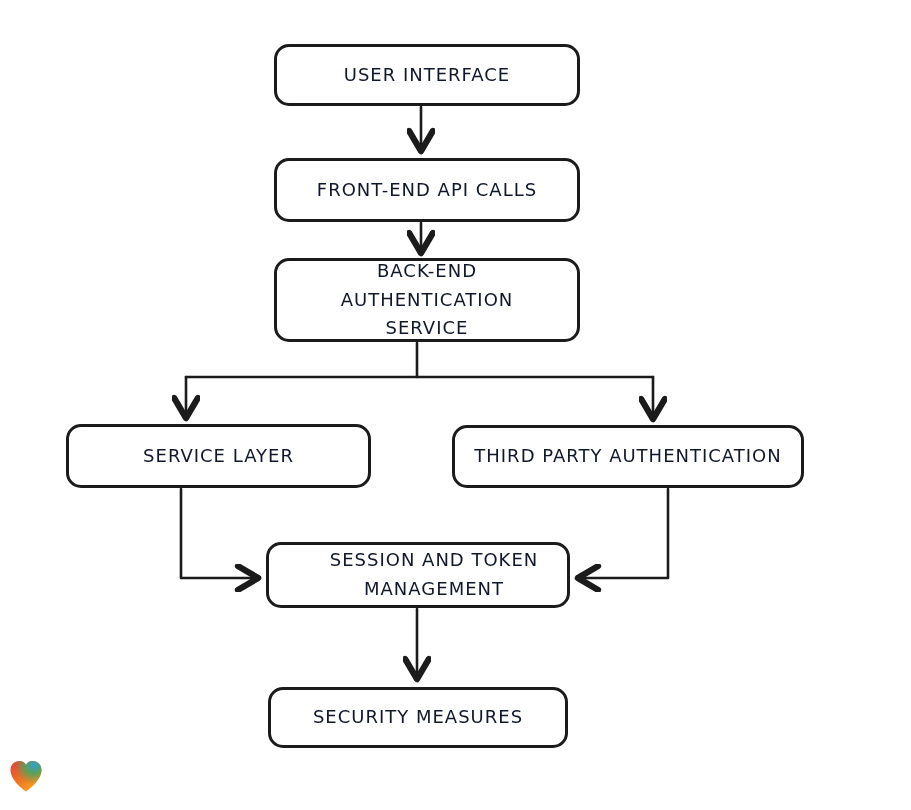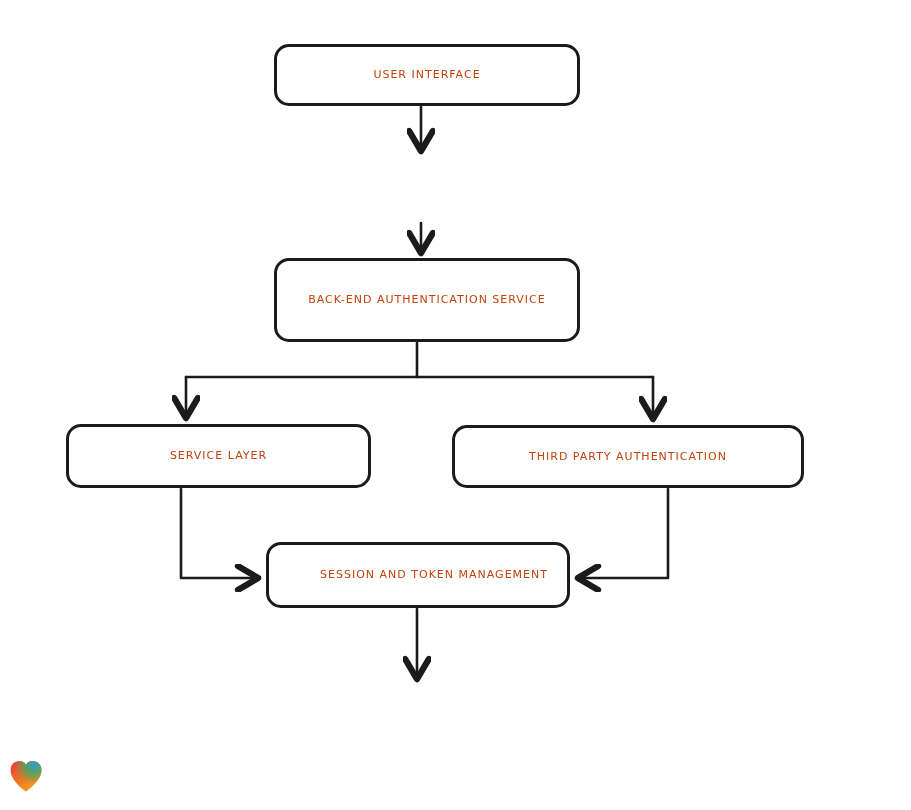--- a/index.html
+++ b/index.html
@@ -17,24 +17,24 @@
     border: 3px solid #1b1b1b;
     border-radius: 15px;
     background: #ffffff;
     display: flex;
     align-items: center;
     justify-content: center;
     text-align: center;
     z-index: 2;
   }
   .node-label {
-    font-size: 11px;
+    font-size: 18px;
     letter-spacing: 1px;
     line-height: 1.6;
-    color: #c2410c;
+    color: #0f172a;
     white-space: nowrap;
   }
   .node.two-line .node-label {
     white-space: normal;
     max-width: 245px;
   }
   #edges {
     position: absolute;
     left: 0; top: 0;
     z-index: 1;
@@ -74,37 +74,43 @@
     <path d="M653 377 L653 418" marker-end="url(#arrow)"></path>
     <path d="M181 489 L181 578 L257 578" marker-end="url(#arrow)"></path>
     <path d="M668 489 L668 578 L579 578" marker-end="url(#arrow)"></path>
     <path d="M417 609 L417 678" marker-end="url(#arrow)"></path>
   </svg>
 
   <div class="node" style="left:274px; top:44px; width:306px; height:62px;">
     <span class="node-label">USER INTERFACE</span>
   </div>
 
+  <div class="node" style="left:274px; top:158px; width:306px; height:64px;">
+    <span class="node-label">FRONT-END API CALLS</span>
+  </div>
 
   <div class="node two-line" style="left:274px; top:258px; width:306px; height:84px;">
     <span class="node-label">BACK-END AUTHENTICATION SERVICE</span>
   </div>
 
   <div class="node" style="left:66px; top:424px; width:305px; height:64px;">
     <span class="node-label">SERVICE LAYER</span>
   </div>
 
   <div class="node" style="left:452px; top:425px; width:352px; height:63px;">
     <span class="node-label">THIRD PARTY AUTHENTICATION</span>
   </div>
 
   <div class="node two-line" style="left:266px; top:542px; width:304px; height:66px;padding-left:32px;">
     <span class="node-label">SESSION AND TOKEN MANAGEMENT</span>
   </div>
 
+  <div class="node" style="left:268px; top:687px; width:300px; height:61px;">
+    <span class="node-label">SECURITY MEASURES</span>
+  </div>
 
   <div class="watermark">
     <svg width="36" height="35" viewBox="0 0 36 34" aria-hidden="true">
       <defs>
         <linearGradient id="hgBase" x1="0%" y1="0%" x2="70%" y2="100%">
           <stop offset="0%" stop-color="#e23c3c"></stop>
           <stop offset="55%" stop-color="#ef7223"></stop>
           <stop offset="100%" stop-color="#f5a623"></stop>
         </linearGradient>
         <radialGradient id="hgBlue" cx="76%" cy="14%" r="62%">

